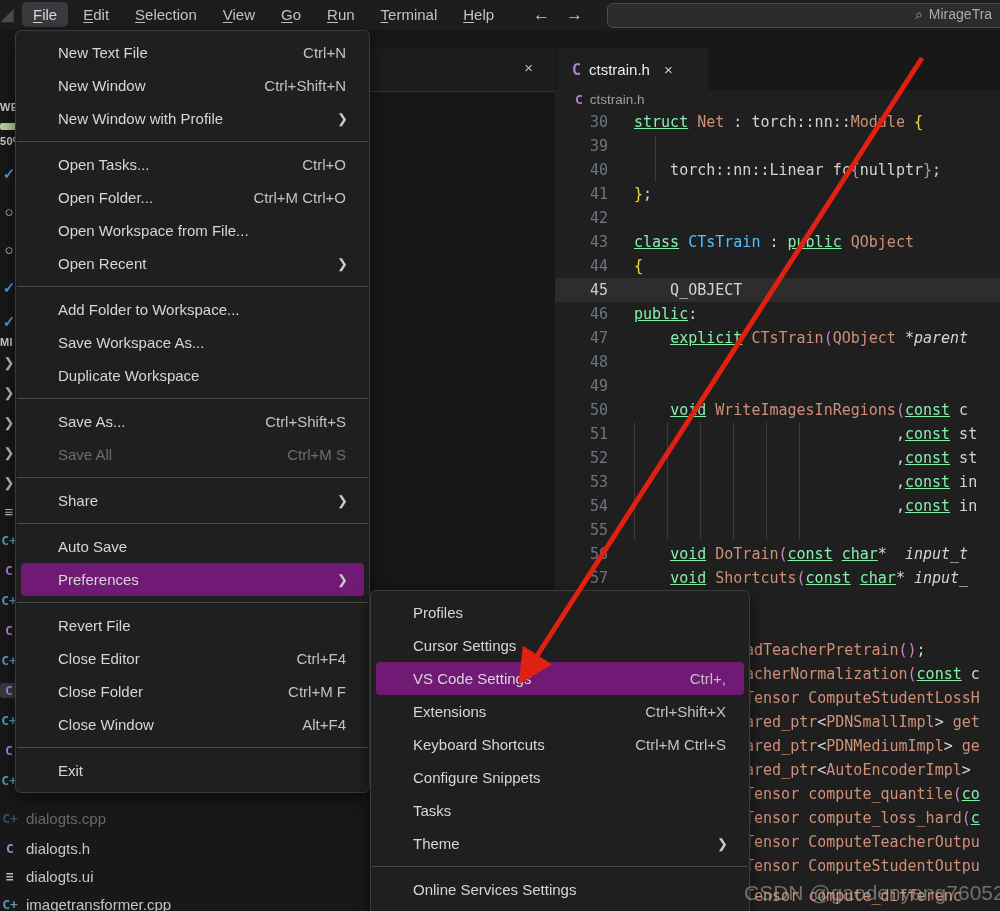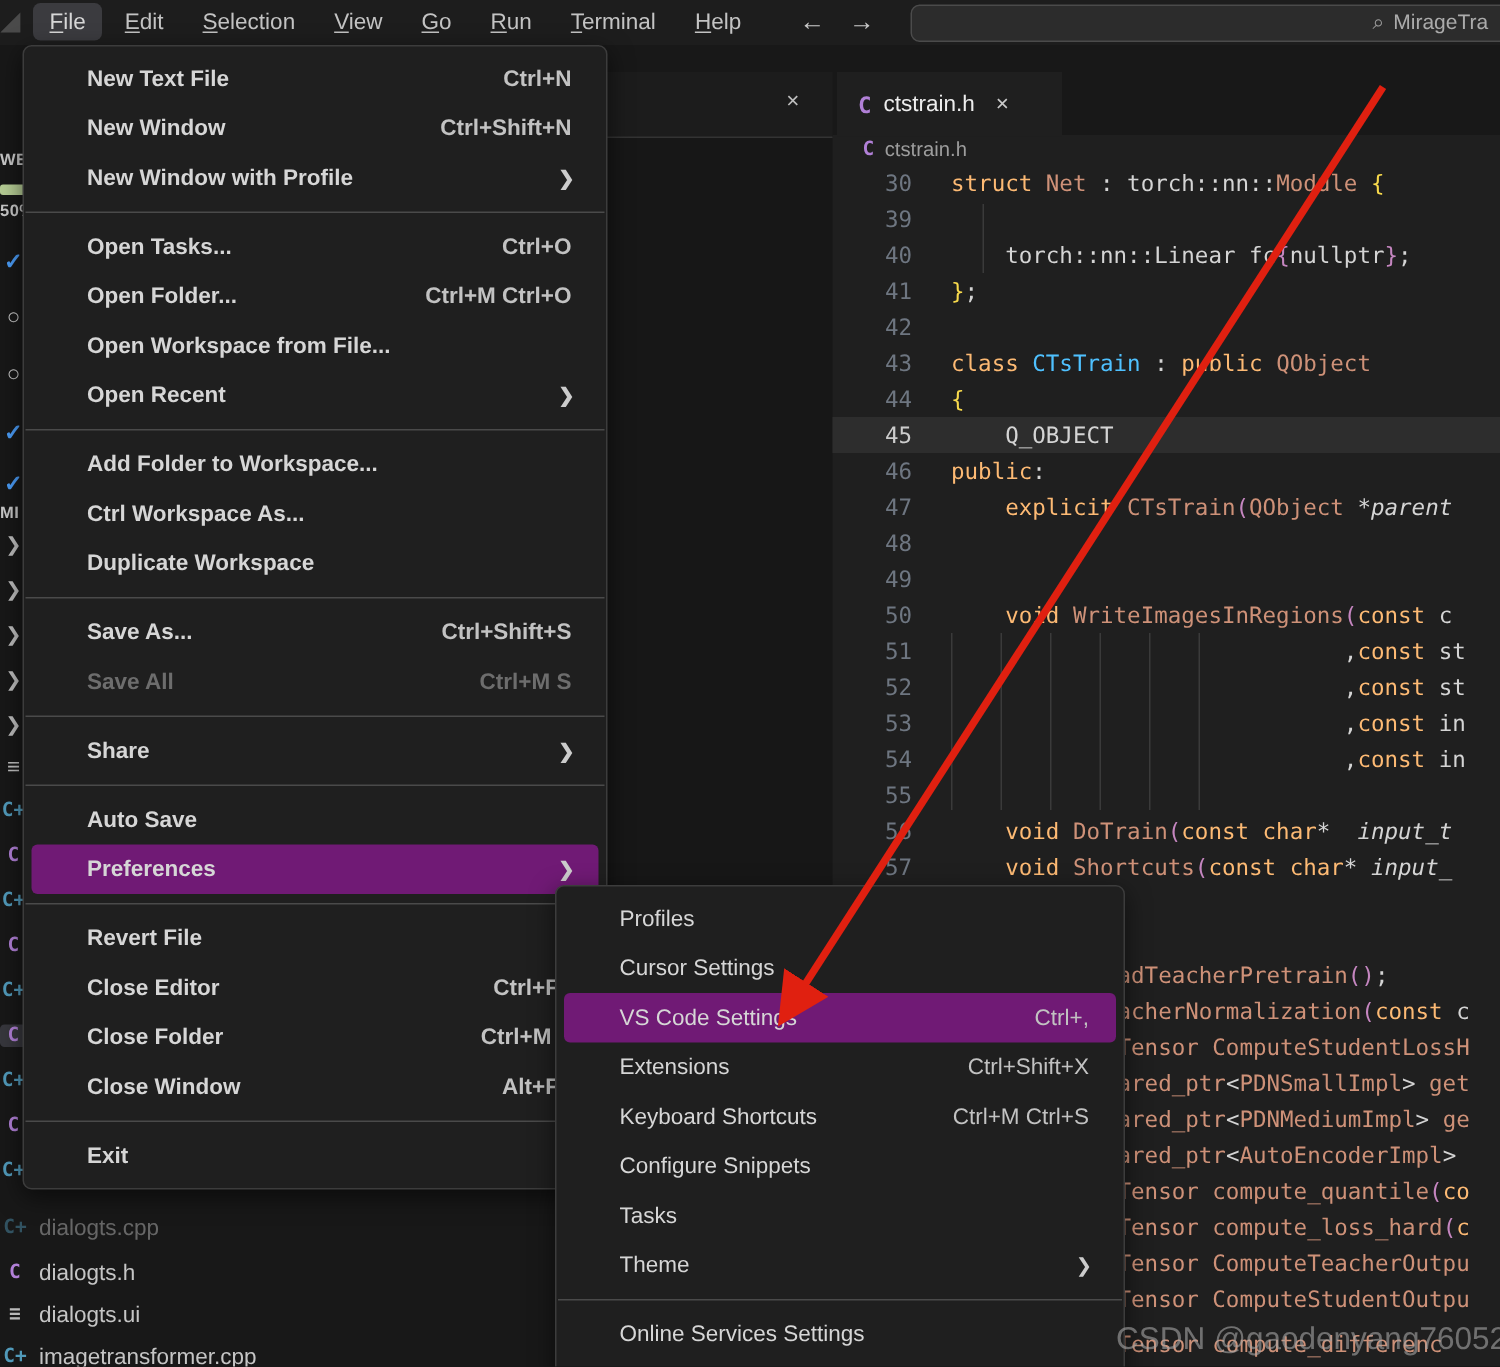--- a/index.html
+++ b/index.html
@@ -32,21 +32,21 @@
   .breadcrumb{position:absolute;left:575px;top:89px;height:20px;display:flex;align-items:center;}
   .breadcrumb .ficon{color:#b180d7;font-weight:bold;font-size:13px;margin-right:7px;font-family:"DejaVu Sans Mono",monospace;}
   .breadcrumb .blabel{color:#9d9d9d;font-size:13.5px;}
   
   .code{position:absolute;left:555px;top:110px;width:445px;font-family:"DejaVu Sans Mono",monospace;font-size:15px;}
   .cl{position:relative;height:24px;line-height:24px;white-space:pre;display:flex;}
   .cl .ln{width:53px;text-align:right;color:#6e7681;flex:0 0 53px;}
   .cl .ct{margin-left:26px;}
   .cl.hl{background:#2d2d2d;}
   .cl.hl .ln{color:#cccccc;}
-  .s-k{color:#fdba74;} .s-o{color:#CE9178;} .s-b{color:#4FC1FF;}
+  .s-k{color:#86efac;text-decoration:underline;} .s-o{color:#CE9178;} .s-b{color:#4FC1FF;}
   .s-m{color:#C586C0;} .s-y{color:#F7D94C;} .s-w{color:#d4d4d4;}
   .s-i{color:#d4d4d4;font-style:italic;}
   .guide{position:absolute;width:1px;background:#3a3a3a;}
   
   .frag{position:absolute;font-family:"DejaVu Sans Mono",monospace;font-size:15px;line-height:24px;white-space:pre;}
   
   .rail-text{position:absolute;left:0;color:#c9c9c9;font-size:11px;font-weight:bold;letter-spacing:.3px;}
   .rail-bar{position:absolute;left:0;width:30px;height:7px;background:#b6cd95;border-radius:2px;}
   .rail-glyph{position:absolute;left:0;width:18px;text-align:center;font-size:15px;}
   .rail-check{color:#4a9bf5;font-weight:bold;}
@@ -64,21 +64,21 @@
   
   .dropdown{position:absolute;background:#1f1f1f;border:1px solid #3c3c3c;border-radius:6px;
     box-shadow:0 5px 16px rgba(0,0,0,.55);padding:5px 0;box-sizing:border-box;z-index:20;}
   .mi{height:33px;margin:0 5px;border-radius:4px;display:flex;align-items:center;position:relative;}
   .mi .lab{margin-left:37px;color:#d6d6d6;font-size:15px;white-space:nowrap;}
   .mi .sc{position:absolute;right:18px;color:#c2c2c2;font-size:15px;}
   .mi .chev{position:absolute;right:16px;color:#cccccc;font-size:13px;}
   .mi.hl{background:#701a75;}
   .mi.dis .lab,.mi.dis .sc{color:#6d6d6d;}
   .msep{height:1px;background:#4a4a4a;margin:6px 1px;}
-  #file-menu{left:15px;top:30px;width:390px;font-weight:bold;}
+  #file-menu{left:15px;top:30px;width:355px;}
   #pref-menu{left:370px;top:590px;width:380px;height:330px;}
   #pref-menu .mi .lab{}
   
   #arrow-svg{position:absolute;left:0;top:0;z-index:50;pointer-events:none;}
   .watermark{position:absolute;left:744px;top:881px;color:#a6a6a6;opacity:.6;font-size:21px;white-space:nowrap;z-index:40;}
 </style>
 </head>
 <body>
 
 <div class="editor-bg"></div>
@@ -242,21 +242,21 @@
     </div>
     <div class="mi">
       <span class="lab">Open Recent</span>
       <span class="chev">❯</span>
     </div>
     <div class="msep"></div>
     <div class="mi">
       <span class="lab">Add Folder to Workspace...</span>
     </div>
     <div class="mi">
-      <span class="lab">Ctrl Workspace As...</span>
+      <span class="lab">Save Workspace As...</span>
     </div>
     <div class="mi">
       <span class="lab">Duplicate Workspace</span>
     </div>
     <div class="msep"></div>
     <div class="mi">
       <span class="lab">Save As...</span>
       <span class="sc">Ctrl+Shift+S</span>
     </div>
     <div class="mi dis">

